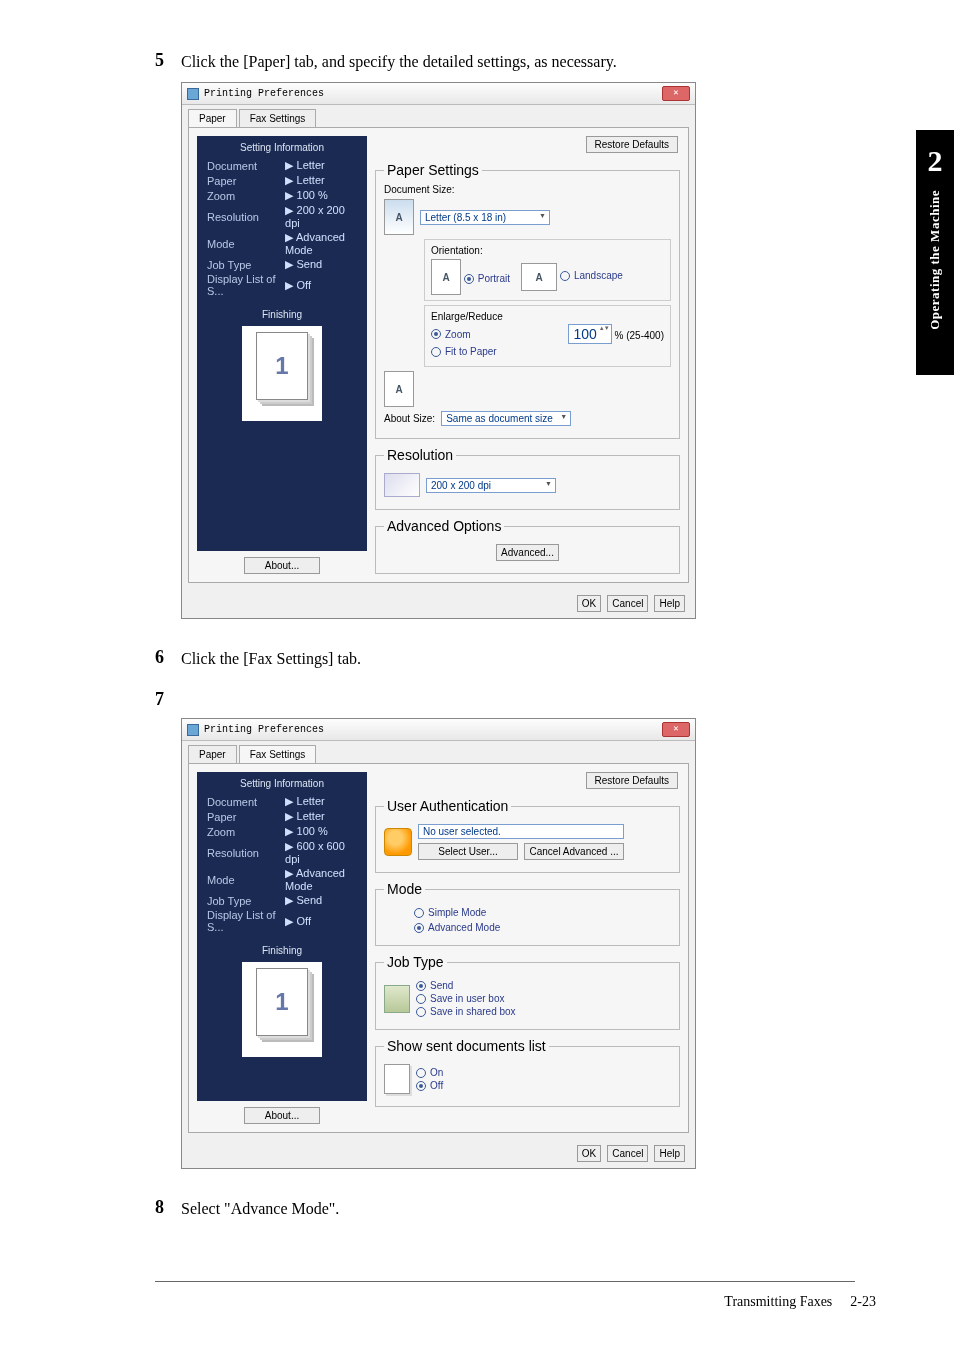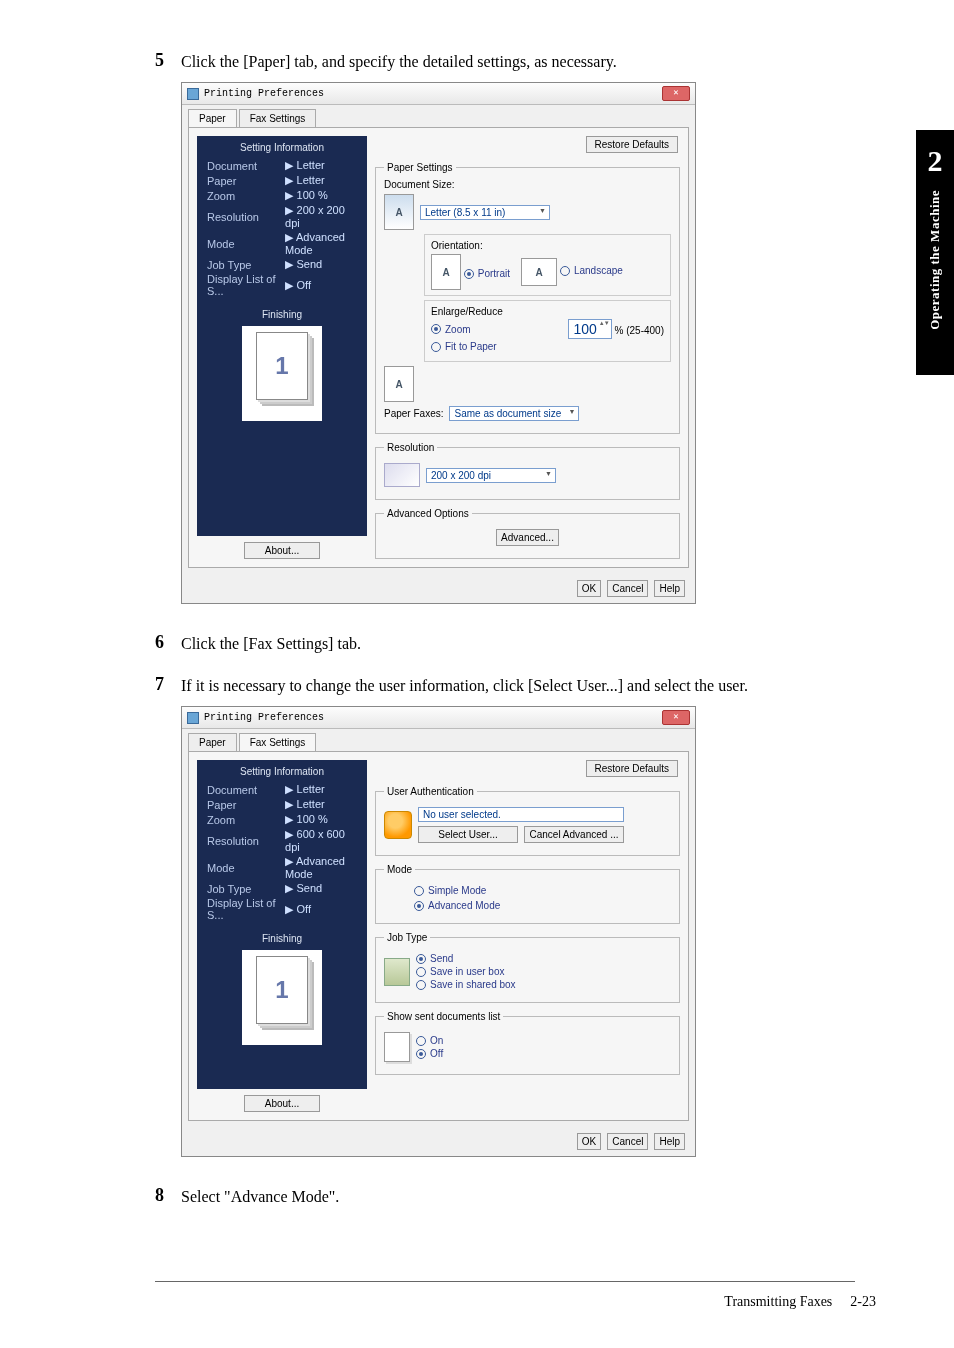--- a/index.html
+++ b/index.html
@@ -110,21 +110,21 @@
     position: absolute; right: 2px; top: 0;
     padding: 2px 8px; background: #eee; border: 1px solid #999; font-size: 10px;
   }
   fieldset.grp {
     border: 1px solid #bbb;
     margin-top: 26px;
     padding: 6px 8px 8px 8px;
     font-size: 10px;
   }
   fieldset.grp + fieldset.grp { margin-top: 8px; }
-  legend { font-size: 10px; padding: 0 3px; }
+  legend { font-size: 14px; padding: 0 3px; }
   .row { display: flex; align-items: center; gap: 6px; margin: 4px 0; }
   .doc-icon {
     width: 30px; height: 36px; background: #fff; border: 1px solid #999;
     display: inline-flex; align-items: center; justify-content: center;
     font-size: 10px; font-weight: bold; color: #456;
   }
   .doc-icon.blue { background: linear-gradient(#cde, #fff); }
   .sel {
     border: 1px solid #7a9ecf; background: #fff; padding: 1px 14px 1px 4px;
     font-size: 10px; position: relative; display: inline-block; min-width: 130px;
@@ -311,21 +311,21 @@
         </div>
 
         <div class="main-panel">
           <button class="restore-btn">Restore Defaults</button>
 
           <fieldset class="grp">
             <legend>Paper Settings</legend>
             <div>Document Size:</div>
             <div class="row">
               <span class="doc-icon blue">A</span>
-              <span class="sel">Letter (8.5 x 11 in)</span>
+              <span class="sel">Letter (8.5 x 18 in)</span>
             </div>
 
             <div class="sub-grp">
               <div class="ttl">Orientation:</div>
               <span class="doc-icon">A</span>
               <span class="radio checked">
                   <span class="dot"></span>
                   <span>Portrait</span>
                 </span>
               &nbsp;&nbsp;
@@ -354,21 +354,21 @@
                     <span>Fit to Paper</span>
                   </span>
               </div>
             </div>
 
             <div class="row" style="margin-left:0">
               <span class="doc-icon" style="vertical-align:top">A</span>
             </div>
 
             <div class="row">
-              <span>Paper Faxes:</span>
+              <span>About Size:</span>
               <span class="sel">Same as document size</span>
             </div>
           </fieldset>
 
           <fieldset class="grp">
             <legend>Resolution</legend>
             <div class="row">
               <span class="res-icon"></span>
               <span class="sel">200 x 200 dpi</span>
             </div>
@@ -393,21 +393,20 @@
   <div class="step">
     <div class="step-row">
       <div class="step-num">6</div>
       <div class="step-text">Click the [Fax Settings] tab.</div>
     </div>
   </div>
 
   <div class="step">
     <div class="step-row">
       <div class="step-num">7</div>
-      <div class="step-text">If it is necessary to change the user information, click [Select User...] and select the user.</div>
     </div>
 
     <div class="dialog">
       <div class="titlebar">
         <div class="titlebar-left">
           <span class="title-icon"></span>
           <span>Printing Preferences</span>
         </div>
         <div class="close-btn">✕</div>
       </div>

